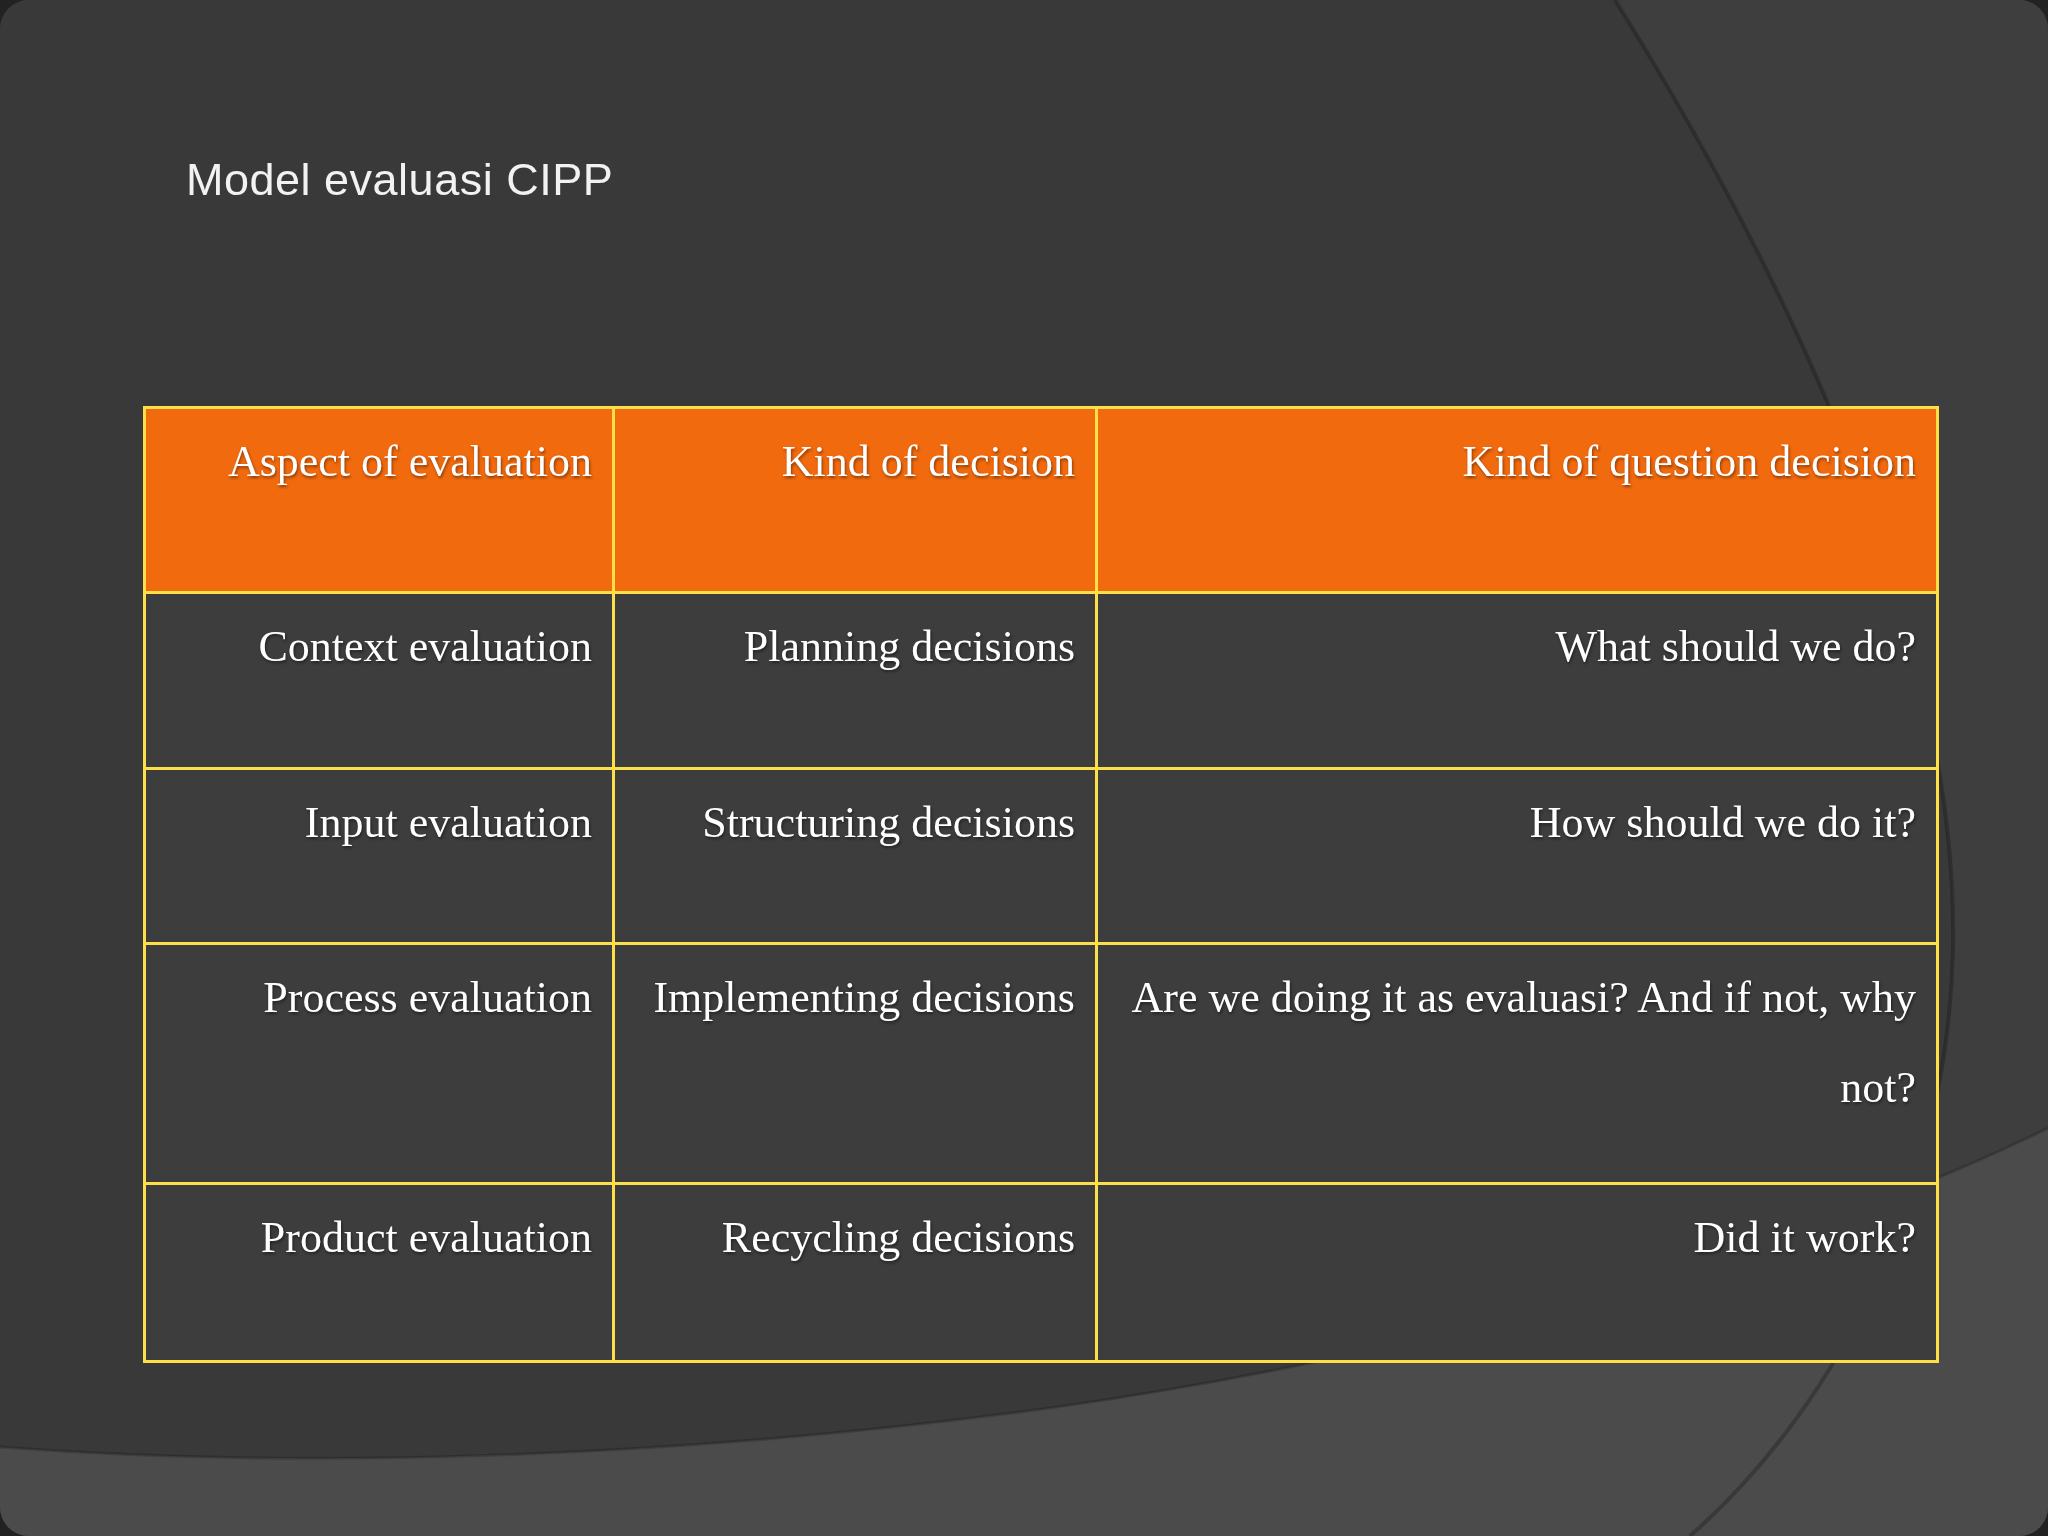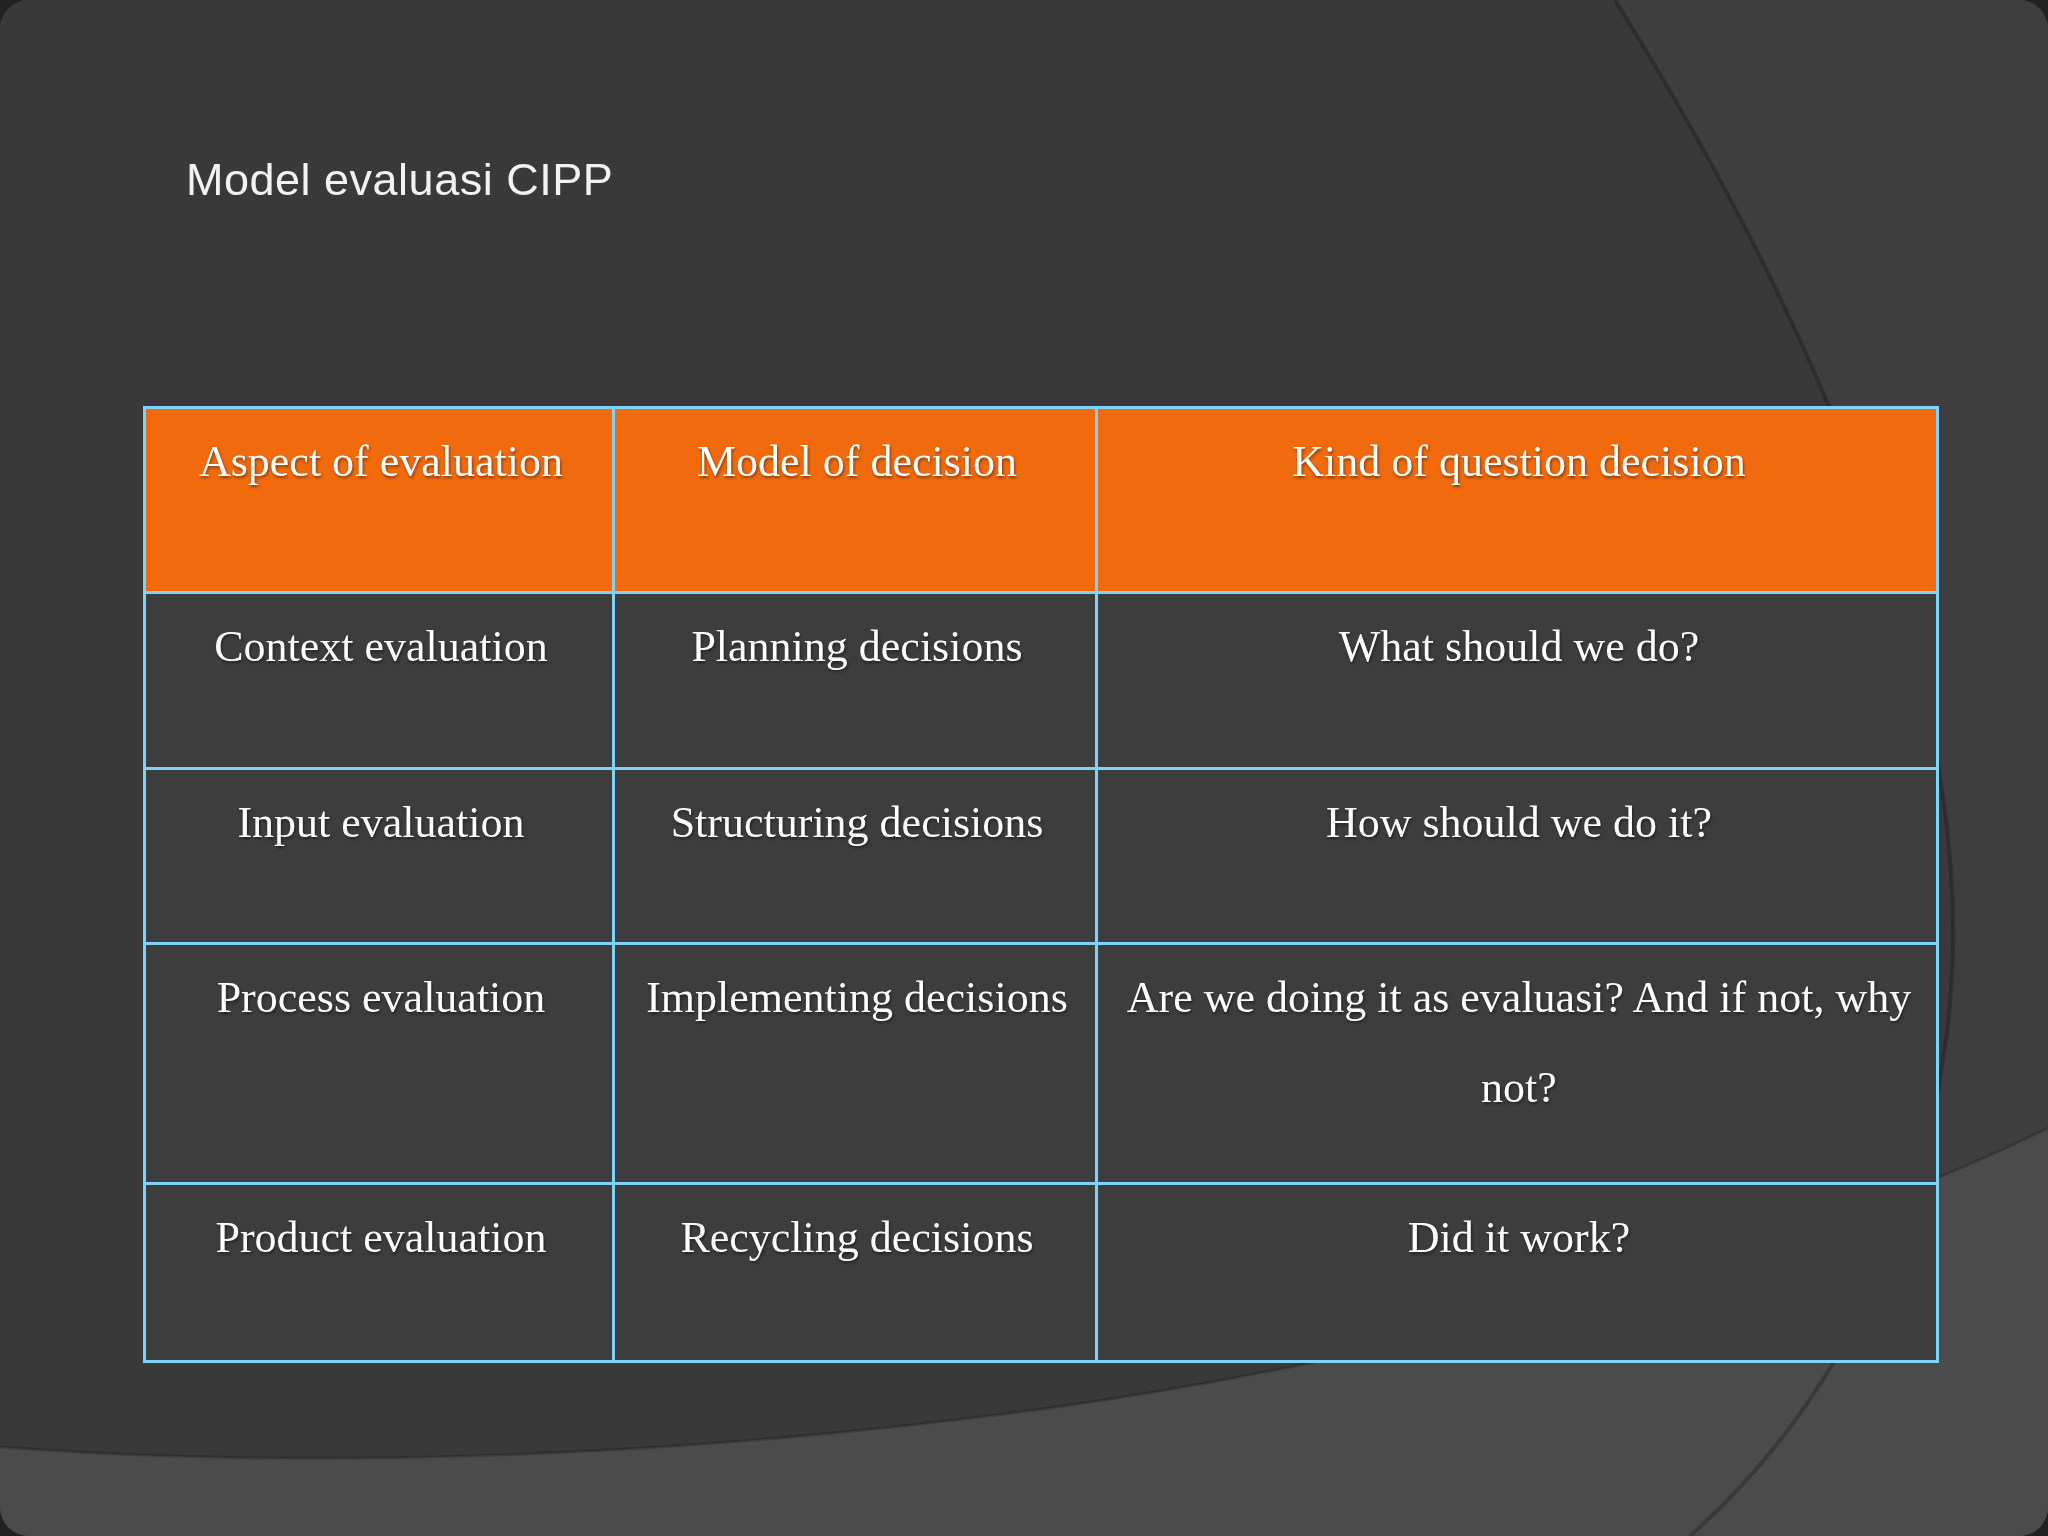--- a/index.html
+++ b/index.html
@@ -38,23 +38,23 @@
   table.cipp-table {
     position: absolute;
     left: 143px;
     top: 406px;
     width: 1793px;
     border-collapse: collapse;
     table-layout: fixed;
   }
   table.cipp-table th,
   table.cipp-table td {
-    border: 3px solid #7dd3fc;
+    border: 3px solid #fde047;
     vertical-align: top;
-    text-align: center;
+    text-align: right;
     padding: 8px 20px 0 24px;
     font-size: 44px;
     font-weight: normal;
     line-height: 2.05;
     color: #ffffff;
     text-shadow: 1px 2px 3px rgba(0,0,0,0.45);
     overflow: hidden;
   }
   table.cipp-table th {
     background: #F26A0E;
@@ -85,21 +85,21 @@
 
   <table class="cipp-table">
     <colgroup>
       <col style="width:469px">
       <col style="width:483px">
       <col style="width:841px">
     </colgroup>
     <thead>
       <tr class="row-header">
         <th>Aspect of evaluation</th>
-        <th>Model of decision</th>
+        <th>Kind of decision</th>
         <th>Kind of question decision</th>
       </tr>
     </thead>
     <tbody>
       <tr class="row-1">
         <td>Context evaluation</td>
         <td>Planning decisions</td>
         <td>What should we do?</td>
       </tr>
       <tr class="row-2">

